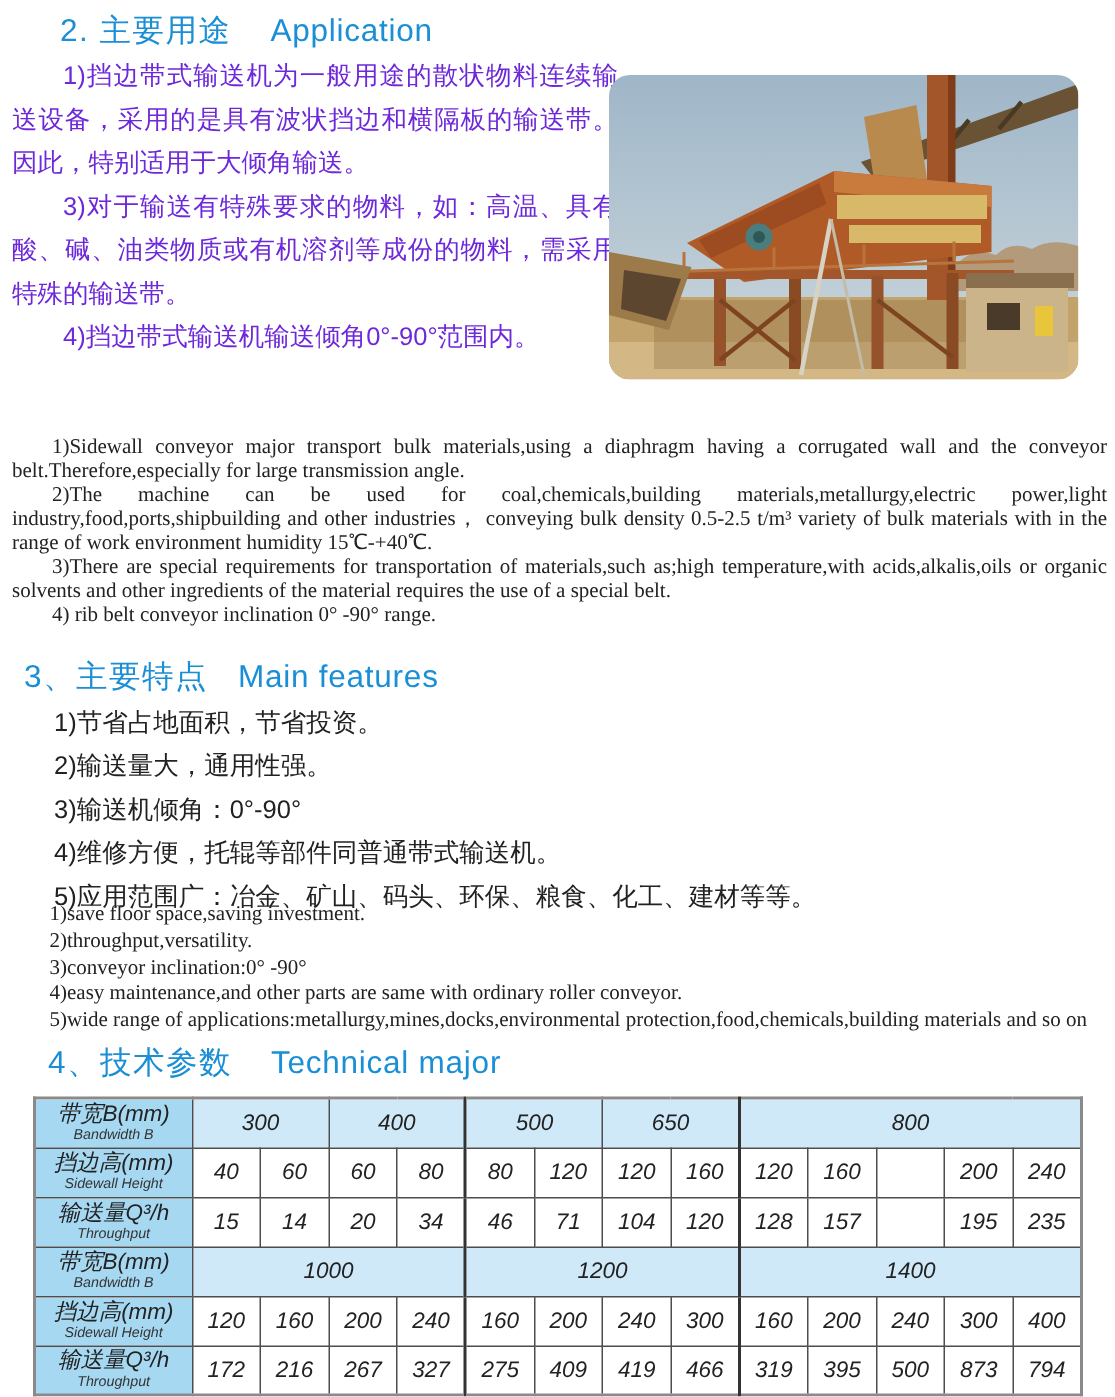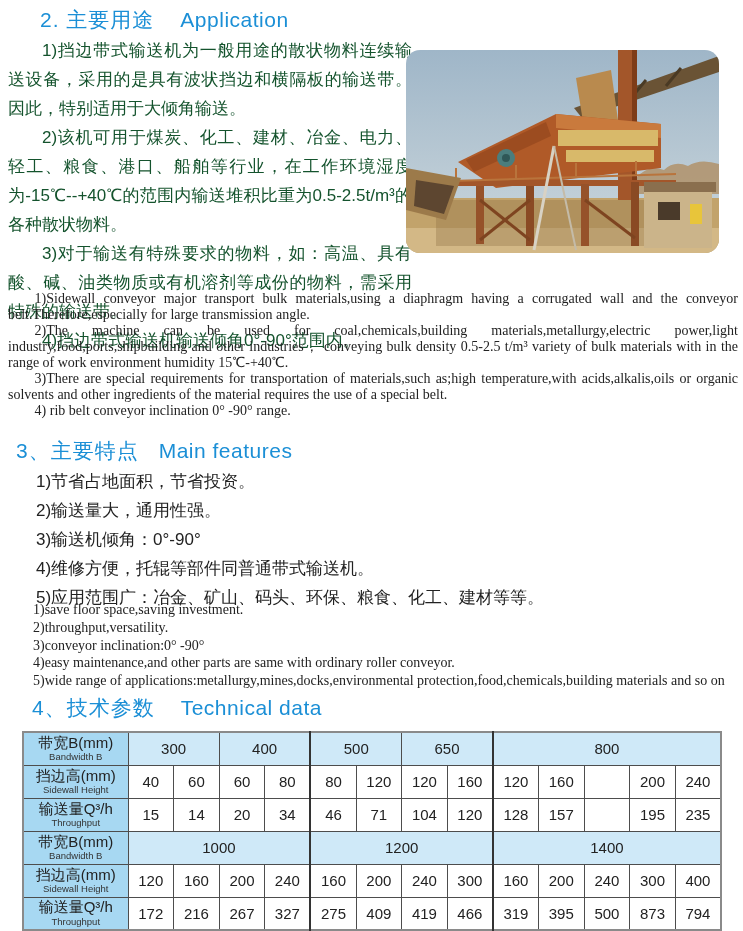--- a/index.html
+++ b/index.html
@@ -16,21 +16,21 @@
   }
   .sec-title{
     position:absolute;display:flex;align-items:baseline;gap:26px;
     color:var(--accent);font-weight:normal;font-size:21px;letter-spacing:1px;
     font-family:"Liberation Sans",sans-serif;
   }
   .sec-title .en{letter-spacing:0.5px;}
   
   .app-zh{
     position:absolute;left:8px;top:36px;width:404px;
-    font-size:17px;line-height:29px;text-align:justify;color:#14532d;
+    font-size:17px;line-height:29px;text-align:justify;color:#6d28d9;
   }
   .app-zh p{text-indent:2em;}
   
   .photo{
     position:absolute;left:406px;top:50px;width:313px;height:203px;
     border-radius:14px;overflow:hidden;
   }
   .photo svg{display:block;width:100%;height:100%;}
   
   .app-en{
@@ -58,33 +58,32 @@
     border:1px solid #4d4d4d;text-align:center;vertical-align:middle;
     height:33px;background:#ffffff;overflow:hidden;
   }
   .tech-table col.c-lbl{width:105px;}
   .tech-table td.lbl{background:var(--lbl-bg);line-height:1.1;}
   .tech-table td.lbl .lz{font-size:15px;}
   .tech-table td.lbl .le{font-size:9.5px;color:#333;margin-top:1px;}
   .tech-table tr.band-row td{background:var(--band-bg);}
   .tech-table tr.band-row td.lbl{background:var(--lbl-bg);}
   .tech-table td.thick-r{border-right:2.5px solid #333;}
-  .tech-table{border:2px solid #8a8a8a;}
+  .tech-table{border:2px solid #8a8a8a;font-style:italic;}
 </style>
 </head>
 <body>
 
 <h2 class="sec-title" style="left:40px;top:6px;">
   <span class="zh">2. 主要用途</span>
   <span class="en">Application</span>
 </h2>
 
 <div class="app-zh">
   <p>1)挡边带式输送机为一般用途的散状物料连续输送设备，采用的是具有波状挡边和横隔板的输送带。因此，特别适用于大倾角输送。</p>
-  <p>2)该机可用于煤炭、化工、建材、冶金、电力、轻工、粮食、港口、船舶等行业，在工作环境湿度为-15℃--+40℃的范围内输送堆积比重为0.5-2.5t/m³的各种散状物料。</p>
   <p>3)对于输送有特殊要求的物料，如：高温、具有酸、碱、油类物质或有机溶剂等成份的物料，需采用特殊的输送带。</p>
   <p>4)挡边带式输送机输送倾角0°-90°范围内。</p>
 </div>
 
 <div class="photo">
   <svg viewBox="0 0 313 203" aria-hidden="true">
     <defs>
       <linearGradient id="sky" x1="0" y1="0" x2="0" y2="1">
         <stop offset="0" stop-color="#9fb6c8"></stop>
         <stop offset="1" stop-color="#cdd8dd"></stop>
@@ -172,21 +171,21 @@
 <div class="feat-en">
   <div>1)save floor space,saving investment.</div>
   <div>2)throughput,versatility.</div>
   <div>3)conveyor inclination:0° -90°</div>
   <div>4)easy maintenance,and other parts are same with ordinary roller conveyor.</div>
   <div>5)wide range of applications:metallurgy,mines,docks,environmental protection,food,chemicals,building materials and so on</div>
 </div>
 
 <h2 class="sec-title" style="left:32px;top:694px;">
   <span class="zh">4、技术参数</span>
-  <span class="en">Technical data</span>
+  <span class="en">Technical major</span>
 </h2>
 
 <table class="tech-table">
   <colgroup>
     <col class="c-lbl">
     <col>
       <col>
       <col>
       <col>
       <col>

